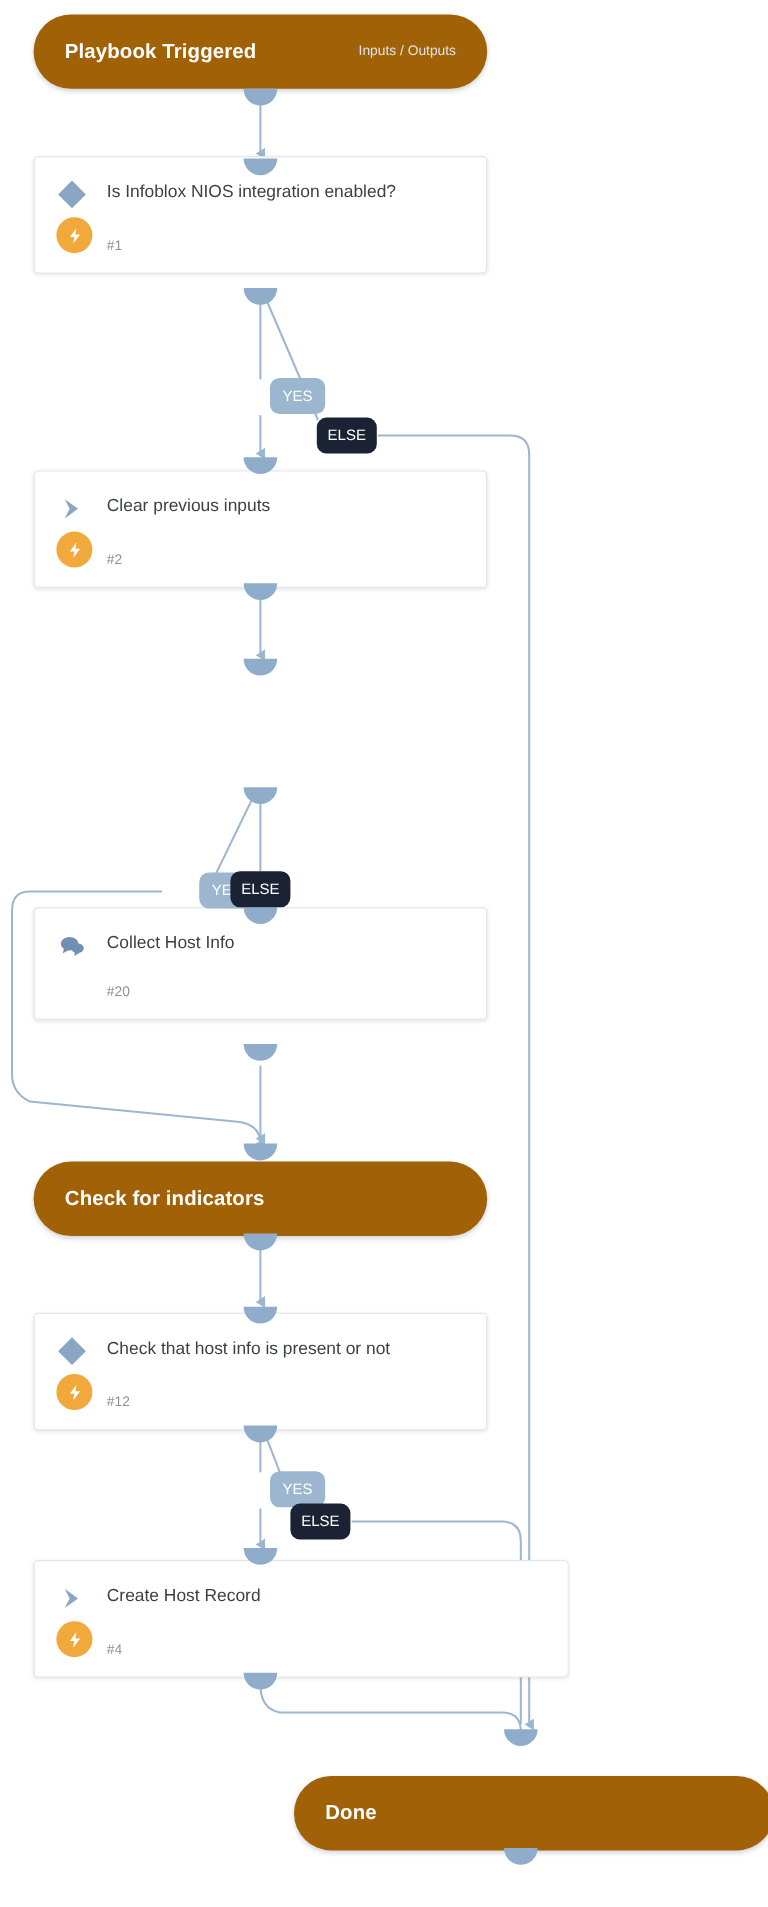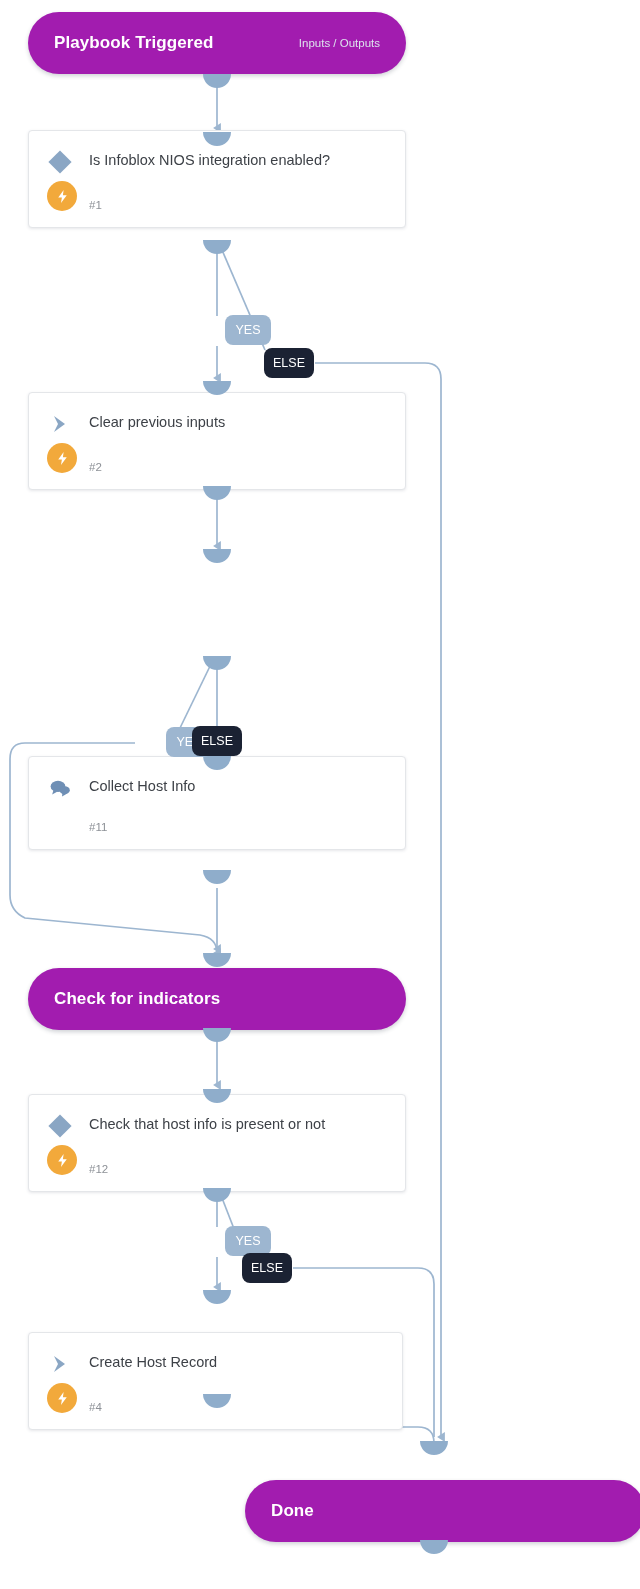--- a/index.html
+++ b/index.html
@@ -24,21 +24,21 @@
     top: 0;
     width: 640px;
     height: 1589px;
     pointer-events: none;
   }
 
   
   .pill {
     position: absolute;
     box-sizing: border-box;
-    background: #a21caf;
+    background: #a16207;
     border-radius: 34px;
     display: flex;
     align-items: center;
     padding: 0 26px;
     box-shadow: 0 2px 4px rgba(40,50,70,0.22);
     z-index: 3;
   }
   .pill-title {
     color: #ffffff;
     font-size: 17px;
@@ -237,21 +237,21 @@
   <div class="card" style="left:28px; top:756px; width:378px; height:94px;">
     <span class="card-icon">
       <svg width="24" height="24" viewBox="0 0 24 24" aria-hidden="true">
         <ellipse cx="10" cy="10.4" rx="7.4" ry="5.6" fill="#6f8fb5"></ellipse>
         <path d="M5.4 14.2 L4.2 18.6 L9.6 15.4 Z" fill="#6f8fb5"></path>
         <ellipse cx="16.6" cy="14.2" rx="5.2" ry="4" fill="#6f8fb5"></ellipse>
         <path d="M14.4 17.0 L14.0 20.6 L18.0 18.2 Z" fill="#6f8fb5"></path>
       </svg>
     </span>
     <span class="card-label">Collect Host Info</span>
-    <span class="card-num">#11</span>
+    <span class="card-num">#20</span>
   </div>
   <div class="nub down" style="left:203px; top:870px;"></div>
 
   <div class="nub down" style="left:203px; top:953px;"></div>
   <div class="pill" style="left:28px; top:968px; width:378px; height:62px;">
     <span class="pill-title">Check for indicators</span>
   </div>
   <div class="nub down" style="left:203px; top:1028px;"></div>
 
   <div class="nub down" style="left:203px; top:1089px;"></div>
@@ -272,21 +272,21 @@
   <div class="nub down" style="left:203px; top:1188px;"></div>
 
   <div class="badge yes" style="left:194px; top:1226px;">
     <span>YES</span>
   </div>
   <div class="badge els" style="left:242px; top:1253px;">
     <span>ELSE</span>
   </div>
 
   <div class="nub down" style="left:203px; top:1290px;"></div>
-  <div class="card" style="left:28px; top:1332px; width:375px; height:98px;">
+  <div class="card" style="left:28px; top:1300px; width:446px; height:98px;">
     <span class="card-icon">
       <svg width="26" height="26" viewBox="0 0 26 26" aria-hidden="true">
         <path d="M7 5 L18 13 L7 21 L11 13 Z" fill="#8aa6c4"></path>
       </svg>
     </span>
     <span class="card-badge">
       <svg width="15" height="15" viewBox="0 0 24 24" aria-hidden="true">
         <path d="M13.8 1.5 L5.2 13.6 H11 L9.6 22.5 L18.8 10.1 H12.6 Z" fill="#ffffff"></path>
       </svg>
     </span>

